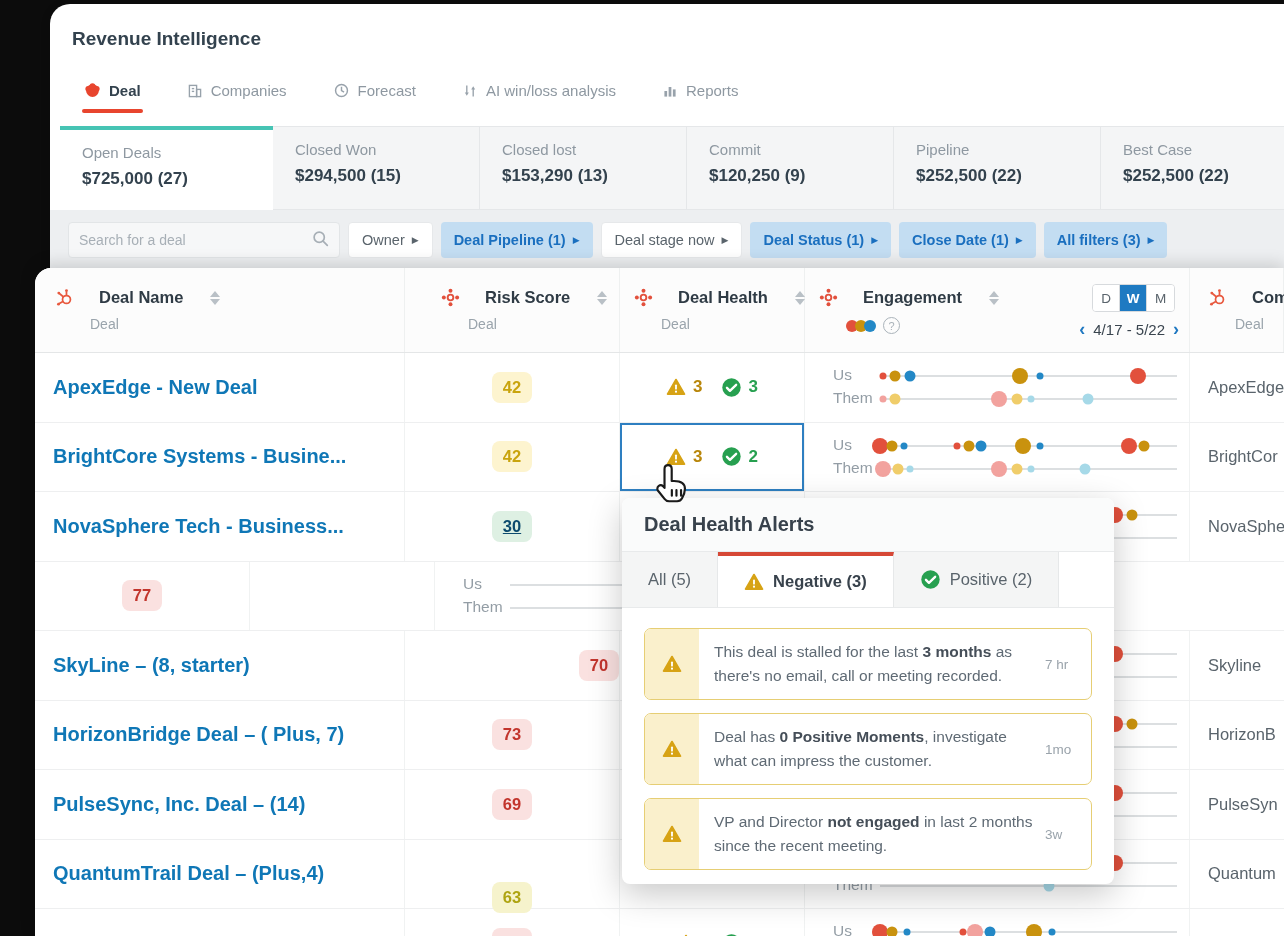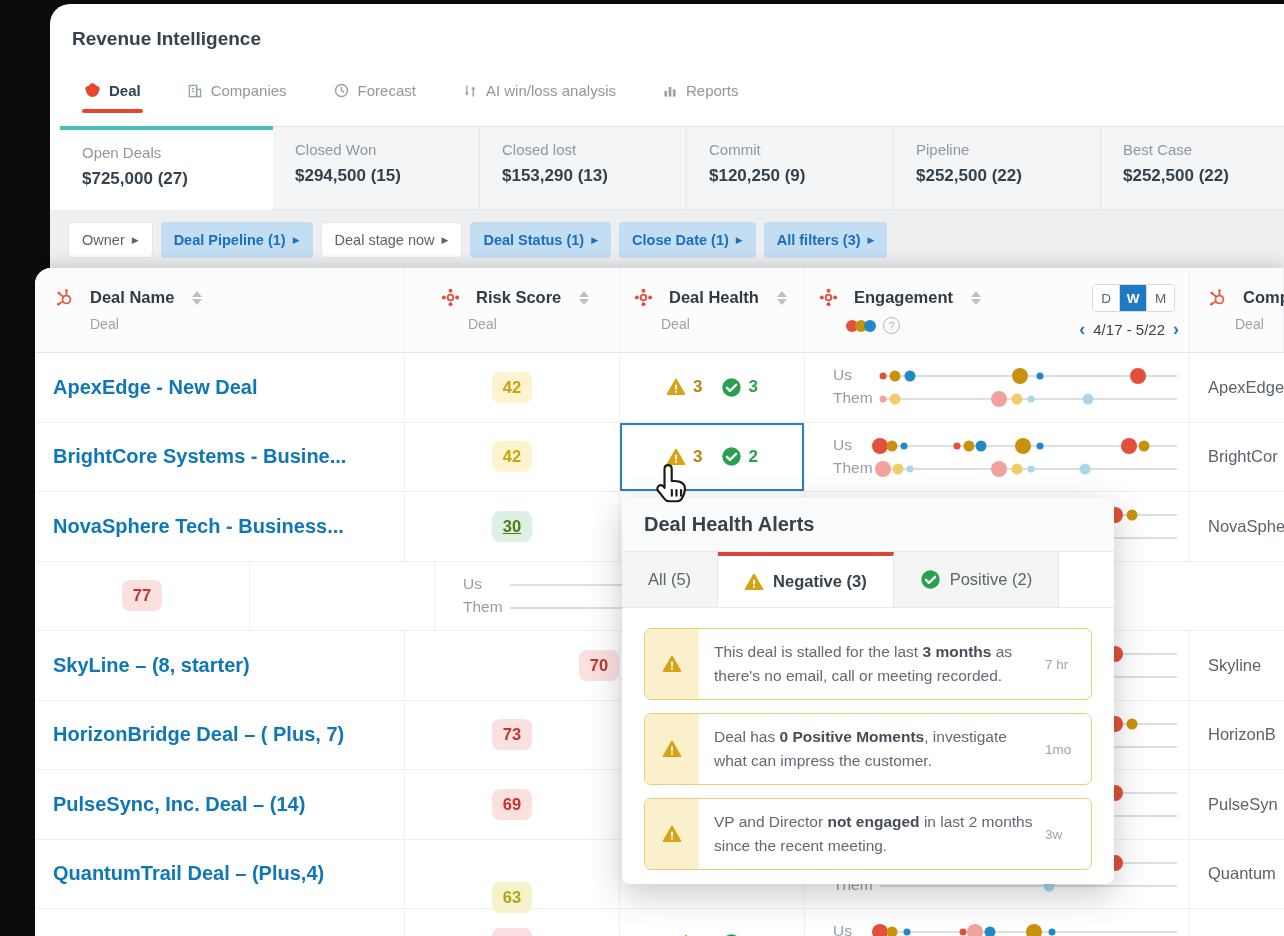--- a/index.html
+++ b/index.html
@@ -37,38 +37,38 @@
     font-size:14.5px; cursor:pointer; white-space:nowrap; }
   .chip.plain { background:#fff; color:#5a646c; border:1px solid #e6e8ea; }
   .chip.active { background:#c3ddf2; color:#1a6fbf; font-weight:700; }
   .chip .arr { font-size:9px; }
   
   #table-panel { left:35px; top:268px; right:0; height:668px; border-top-left-radius:16px;
     box-shadow:0 -4px 16px rgba(0,0,0,.15); overflow:hidden; }
   #thead { position:absolute; left:0; top:0; right:0; height:85px; background:#fcfcfc;
     border-bottom:1px solid #e4e6e7; display:flex; }
   .hcell { position:relative; border-right:1px solid #eef0f0; height:100%; padding-top:20px; }
-  .hcell .trow { display:flex; align-items:center; gap:16px; }
+  .hcell .trow { display:flex; align-items:center; gap:25px; }
   .hcell .title { font-size:16.5px; font-weight:700; color:#2f3b45; white-space:nowrap; }
   .sort { display:inline-flex; flex-direction:column; gap:2px; margin-left:2px; cursor:pointer; }
   .sort i { width:0; height:0; border-left:5px solid transparent; border-right:5px solid transparent; }
   .sort .up { border-bottom:6px solid #b9c0c6; }
   .sort .dn { border-top:6px solid #b9c0c6; }
   .hsub { font-size:14px; color:#9aa4ac; margin-top:9px; }
   #tbody { position:absolute; left:0; top:85px; right:0; bottom:0; }
   .row { position:absolute; left:0; right:0; height:69.5px; border-bottom:1px solid #eeeff0; display:flex; }
   .cell { height:100%; border-right:1px solid #f0f2f2; position:relative; }
   .deal-name { display:flex; align-items:center; padding-left:18px; font-size:20px; font-weight:700; color:#0f77b6;
     cursor:pointer; white-space:nowrap; overflow:hidden; }
   .risk-wrap { display:flex; align-items:center; justify-content:center; }
   .pill { min-width:40px; height:31px; border-radius:8px; display:flex; align-items:center; justify-content:center;
     font-size:16.5px; font-weight:700; }
   .pill.yellow { background:#fdf4cf; color:#c9a40e; }
   .pill.lime   { background:#f6f3cc; color:#aea412;margin-top:48px; }
-  .pill.green  { background:#def0e3; color:#4d7c0f;text-decoration:underline; }
+  .pill.green  { background:#def0e3; color:#0c4a6e;text-decoration:underline; }
   .pill.red    { background:#fae1e0; color:#c2352d; }
   .health { display:flex; align-items:center; justify-content:center; gap:18px; cursor:pointer; }
   .health.sel { box-shadow:inset 0 0 0 2px #2e7fc1; }
   .hpair { display:flex; align-items:center; gap:7px; font-size:17px; font-weight:700; }
   .hpair.neg { color:#b8860b; }
   .hpair.pos { color:#27a050; }
   .eng { padding-left:28px; }
   .eng .eline { position:absolute; left:75px; right:12px; height:2px; background:#dcdfe1; }
   .eng .lab { position:absolute; left:28px; transform:translateY(-50%); font-size:15.5px; color:#939da5; }
   .edot { position:absolute; border-radius:50%; transform:translate(-50%,-50%); top:1px; }
@@ -184,20 +184,29 @@
       <div class="card">
         <div class="lbl">Pipeline</div>
         <div class="val">$252,500 (22)</div>
       </div>
       <div class="card">
         <div class="lbl">Best Case</div>
         <div class="val">$252,500 (22)</div>
       </div>
     </div>
   <div id="filterbar">
+    <div id="search-box">
+      <input value="" placeholder="Search for a deal" style="">
+      <span>
+        <svg width="17" height="17" viewBox="0 0 20 20">
+            <circle cx="8.5" cy="8.5" r="6" fill="none" stroke="#a7afb6" stroke-width="2"></circle>
+            <line x1="13" y1="13" x2="18" y2="18" stroke="#a7afb6" stroke-width="2" stroke-linecap="round"></line>
+          </svg>
+      </span>
+    </div>
     <div id="chips" style="display:flex;gap:8px;">
         <div class="chip plain">
           <span>Owner</span>
           <span class="arr">▶</span>
         </div>
         <div class="chip active">
           <span>Deal Pipeline (1)</span>
           <span class="arr">▶</span>
         </div>
         <div class="chip plain">

